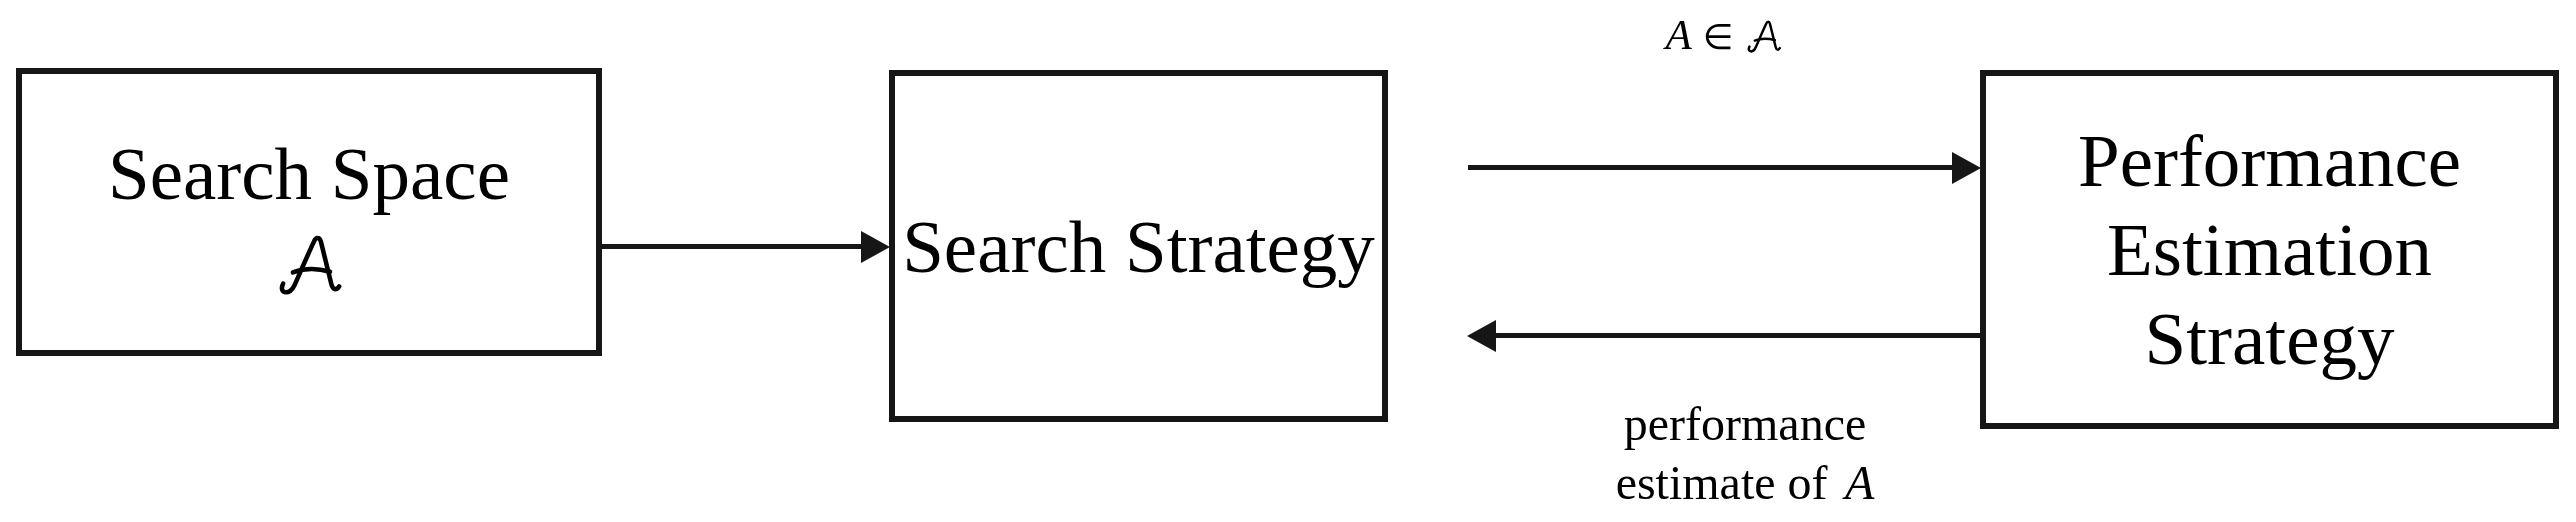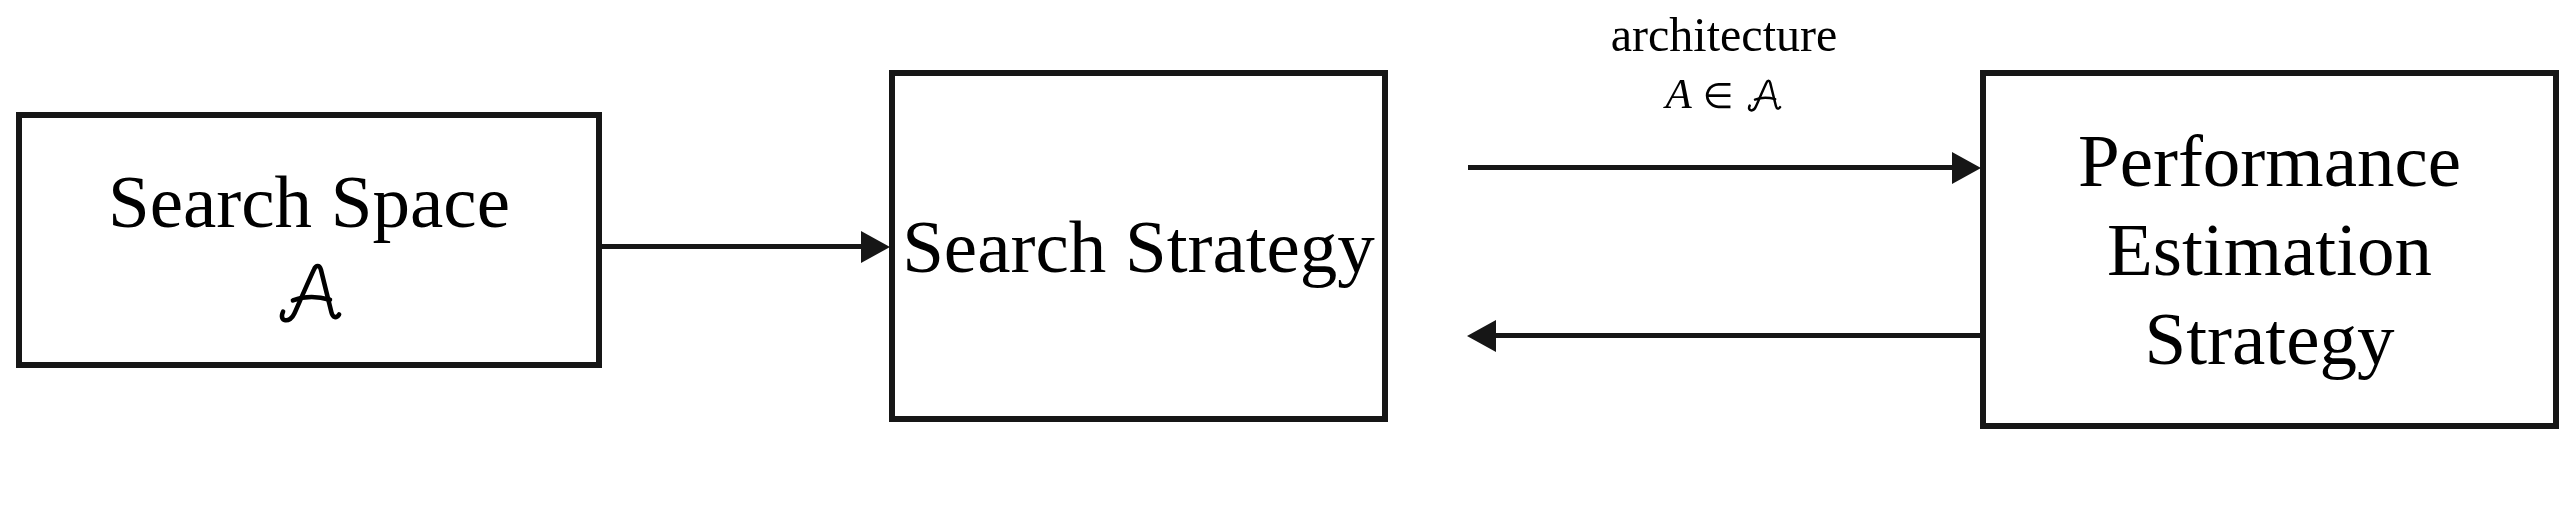--- a/index.html
+++ b/index.html
@@ -19,21 +19,21 @@
   .box {
     position: absolute;
     border: 6.4px solid #161616;
     background: #ffffff;
     display: flex;
     flex-direction: column;
     align-items: center;
     justify-content: center;
     text-align: center;
   }
-  #box-search-space        { left: 16px;   top: 68px; width: 586px; height: 256px; margin-top: 44px; }
+  #box-search-space        { left: 16px;   top: 68px; width: 586px; height: 288px; }
   #box-search-strategy     { left: 889px; top: 70px; width: 499px; height: 352px; }
   #box-performance-estimation { left: 1980px; top: 70px; width: 579px; height: 359px; }
 
   .box-title {
     font-size: 75px;
     line-height: 89px;
     color: #000000;
     white-space: nowrap;
   }
   .box-title.wrap3 {
@@ -130,26 +130,31 @@
   <div class="arrow-line" id="arrow1-line"></div>
   <div class="arrow-head right" id="arrow1-head"></div>
 
   <div class="arrow-line" id="arrow2-line"></div>
   <div class="arrow-head right" id="arrow2-head"></div>
 
   <div class="arrow-line" id="arrow3-line"></div>
   <div class="arrow-head left" id="arrow3-head"></div>
 
   <div class="arrow-label" id="label-architecture">
-    <div>architecture</div>
     <div class="math-line">
       <span class="var-italic">A</span><span class="element-of">∈</span><span class="scriptA small">
         <svg viewBox="0 0 100 100" aria-hidden="true">
           <path d="M13 78 C6 93, 23 95, 29 81 C40 56, 50 33, 57 18 C60 11, 65 11, 67 18 L82 79 C84 87, 89 88, 93 82"></path>
           <path d="M27 62 C43 56, 62 56, 80 61"></path>
         </svg>
       </span>
     </div>
   </div>
 
+  <div class="arrow-label" id="label-performance">
+    <div>performance</div>
+    <div>
+      <span>estimate of</span><span class="var-italic gap-left">A</span>
+    </div>
+  </div>
 
 </div>
 
 
 </body></html>

